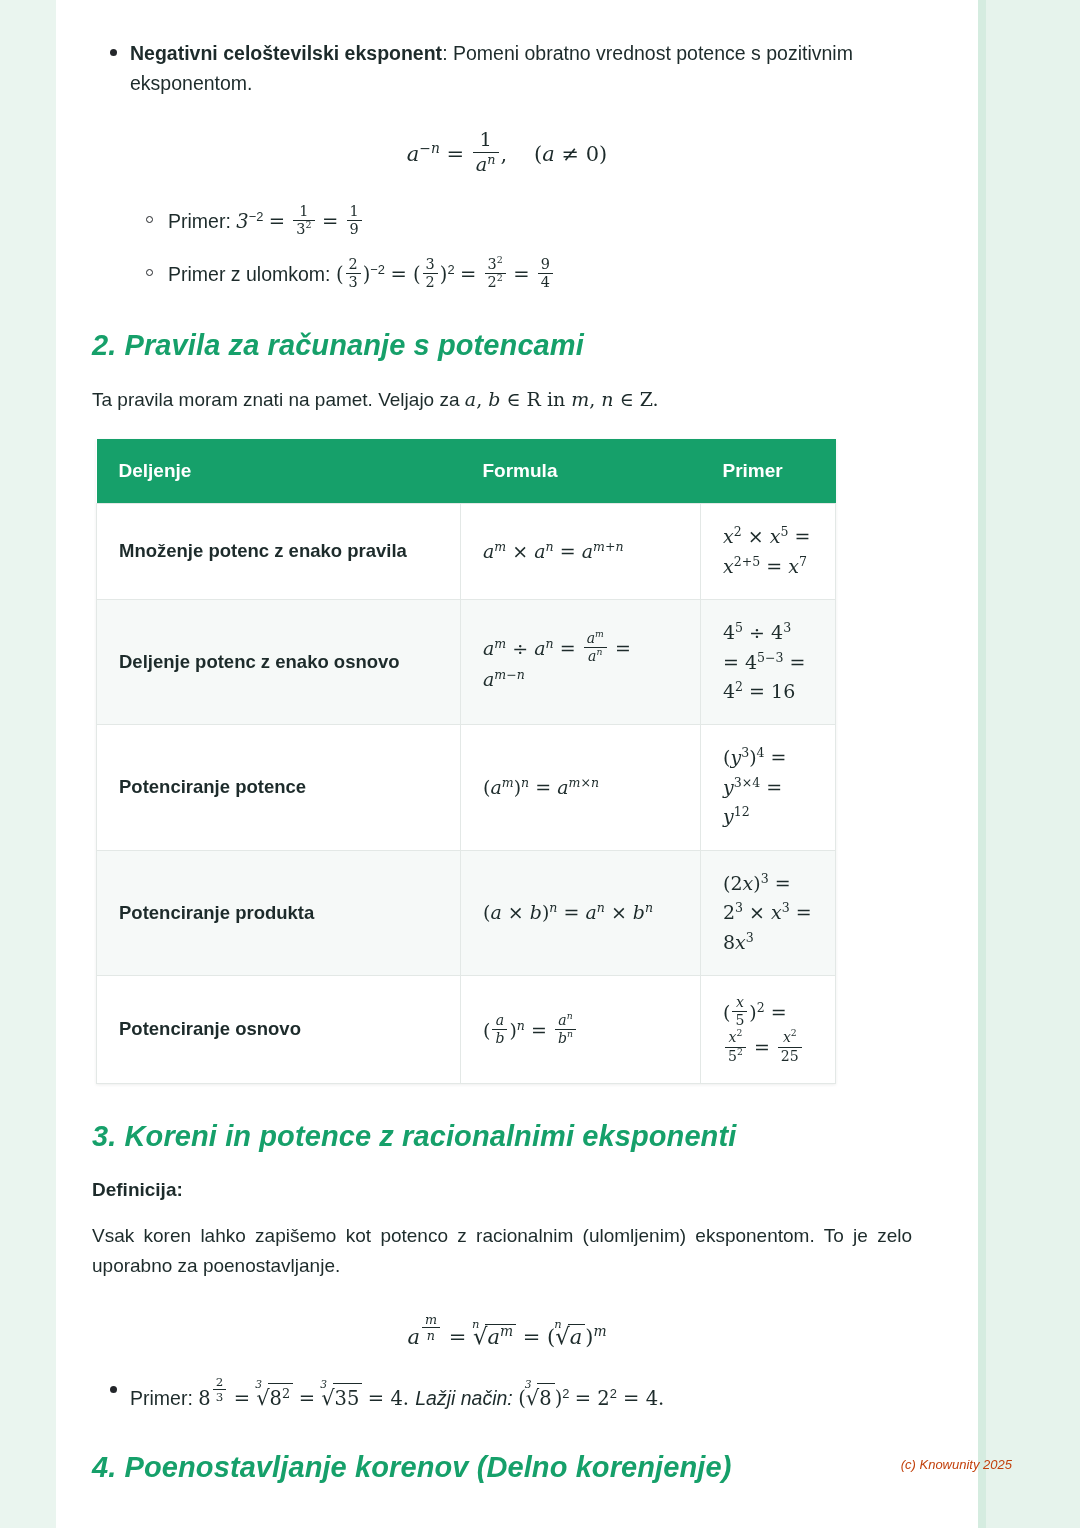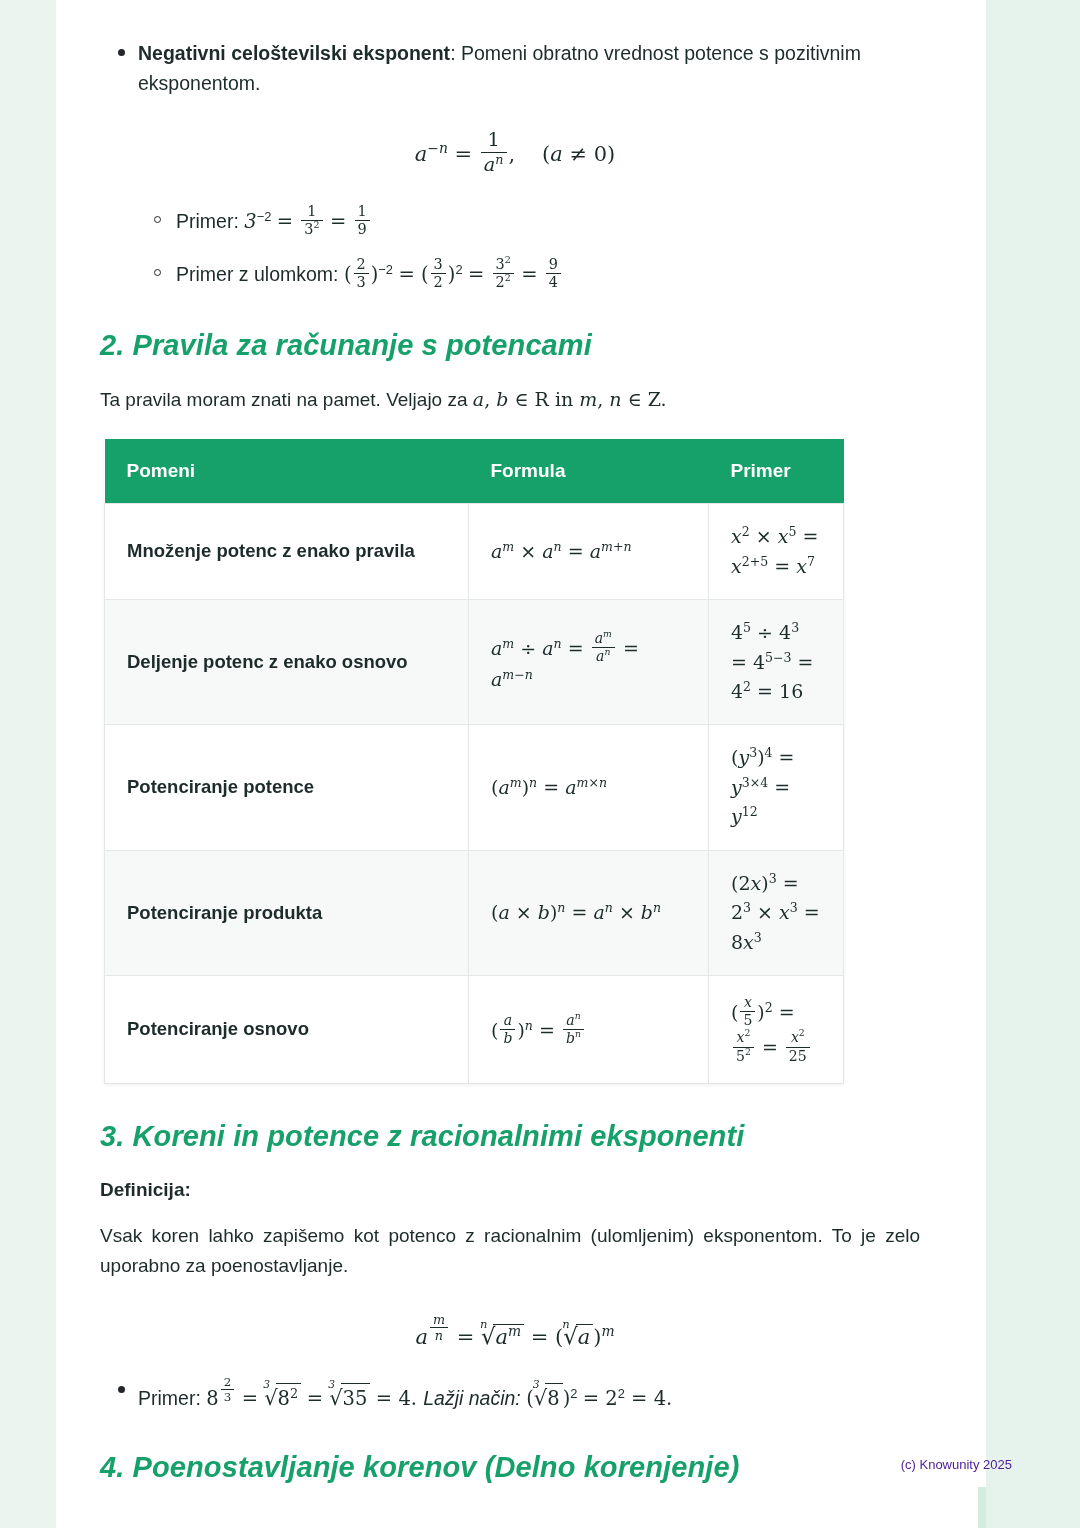--- a/index.html
+++ b/index.html
@@ -40,21 +40,21 @@
   }
   .right-strip-inner {
     position: absolute;
     left: 978px; top: 0;
     width: 8px;
     height: 1528px;
     background: #d5ece0;
   }
   .content {
     position: absolute;
-    left: 64px;
+    left: 56px;
     top: 0;
     width: 922px;
     height: 1487px;
     background: #ffffff;
     padding: 0;
   }
   .inner {
     padding: 38px 56px 0 36px;
   }
 
@@ -206,21 +206,22 @@
   table.rules tbody td.math {
     font-family: "DejaVu Serif", serif;
     font-size: 19px;
   }
 
   .footer-note {
     position: absolute;
     right: 68px;
     bottom: 56px;
     font-size: 13px;
-    color: #4c1d95;
+    color: #c2410c;
+    font-style: italic;
   }
 </style>
 </head>
 <body>
 
 <div class="page">
 
   <div class="left-strip"></div>
   <div class="right-strip"></div>
   <div class="right-strip-inner"></div>
@@ -260,21 +261,21 @@
 
       <h2 class="section">2. Pravila za računanje s potencami</h2>
 
       <p class="para">
         <span>Ta pravila moram znati na pamet. Veljajo za </span><span class="mi">a</span><span class="mn">, </span><span class="mi">b</span><span class="mn"> ∈ R in </span><span class="mi">m</span><span class="mn">, </span><span class="mi">n</span><span class="mn"> ∈ Z.</span>
       </p>
 
       <table class="rules">
         <thead>
           <tr>
-            <th>Pomeni</th>
+            <th>Deljenje</th>
             <th>Formula</th>
             <th>Primer</th>
           </tr>
         </thead>
         <tbody>
           <tr>
             <td class="rule-name">Množenje potenc z enako pravila</td>
             <td class="math">
               <span class="mi">a</span><sup class="e"><span class="mi">m</span></sup>
               <span class="mn"> × </span><span class="mi">a</span><sup class="e"><span class="mi">n</span></sup>

